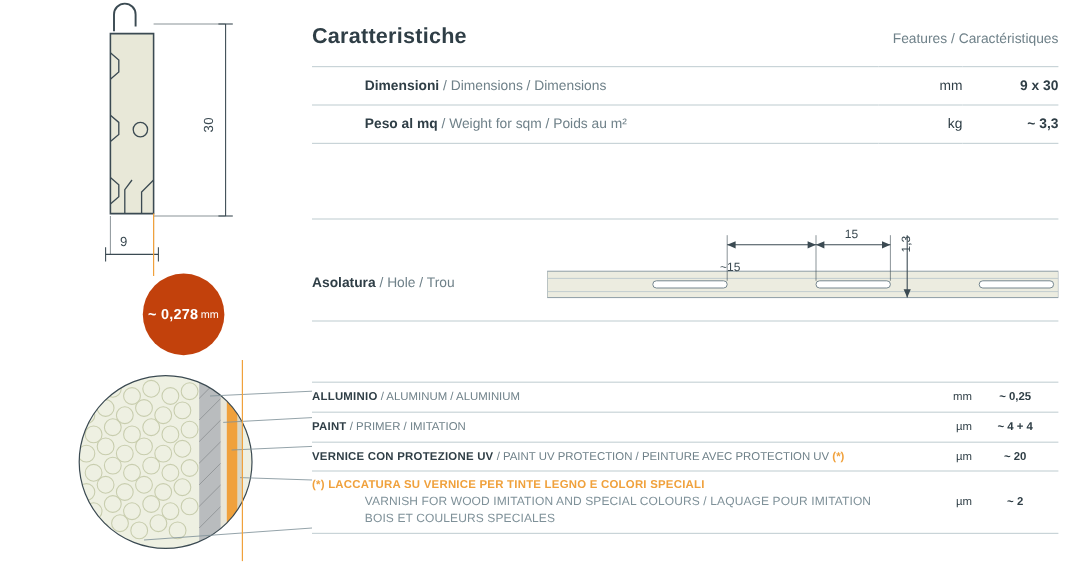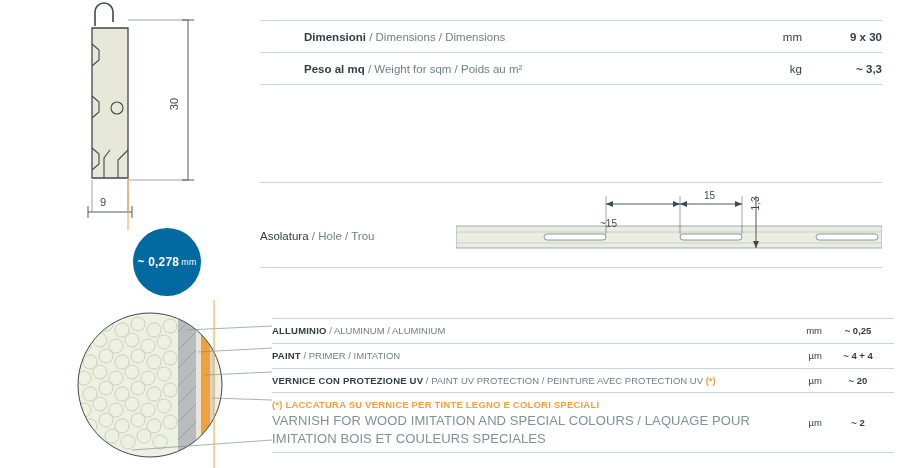--- a/index.html
+++ b/index.html
@@ -31,24 +31,24 @@
   }
   #label-30 {
     left: 168px; top: 98px;
     transform: rotate(-90deg);
     transform-origin: center center;
   }
   #label-9 { left: 100px; top: 196px; }
 
   #thickness-bubble {
     position: absolute;
-    left: 133px; top: 228px;
+    left: 119px; top: 228px;
     width: 68px; height: 68px;
     border-radius: 50%;
-    background: #0369a1;
+    background: #c2410c;
     color: #ffffff;
     display: flex;
     align-items: center;
     justify-content: center;
     font-size: 12px;
     font-weight: bold;
     letter-spacing: .2px;
     text-align: right;
   }
   #thickness-bubble .unit { font-weight: normal; font-size: 9px; margin-left: 2px; }
@@ -99,34 +99,34 @@
     left: 260px; top: 182px;
     width: 622px; height: 86px;
   }
   #hole-label {
     position: absolute;
     left: 0; top: 48px;
     font-size: 11.5px;
     color: #6f8189;
     white-space: nowrap;
   }
-  #hole-label b { color: #2f3e46; font-weight: normal; }
+  #hole-label b { color: #2f3e46; font-weight: bold; }
   #hole-sep-top, #hole-sep-bottom {
     position: absolute;
     left: 0; width: 622px;
     height: 1px; background: #c9d4d8;
   }
   #hole-sep-top { top: 0; }
   #hole-sep-bottom { top: 85px; }
   #hole-svg { position: absolute; left: 196px; top: 0px; }
 
   
   #layers-section {
     position: absolute;
-    left: 12px; top: 300px;
+    left: 0; top: 300px;
     width: 788px; height: 168px;
   }
   #layers-svg { position: absolute; left: 60px; top: 0; }
 
   table.layers {
     position: absolute;
     left: 260px; top: 18px;
     width: 622px;
     border-collapse: collapse;
     table-layout: fixed;
@@ -134,21 +134,21 @@
   table.layers td {
     border-top: 1px solid #c9d4d8;
     padding: 6px 0 5px 0;
     font-size: 9.5px;
     vertical-align: middle;
     line-height: 1.35;
   }
   table.layers tr:last-child td { border-bottom: 1px solid #c9d4d8; }
   .l-name { color: #6f8189; }
   .l-name b { color: #2f3e46; font-weight: bold; letter-spacing: .2px; }
-  .l-sub { display: block; color: #7f9199; font-size: 13px; letter-spacing: .1px; }
+  .l-sub { display: block; color: #7f9199; font-size: 10px; letter-spacing: .1px; margin-left: 44px; }
   .l-unit { width: 70px; text-align: right; color: #2f3e46; font-size: 9.5px; }
   .l-val  { width: 72px; text-align: center; color: #2f3e46; font-weight: bold; font-size: 11px; }
   .ast { color: #f0a13c; font-weight: bold; }
   .ast-name b { color: #f0a13c; }
 
   .dim-small {
     position: absolute;
     font-size: 10px;
     color: #3b4a52;
   }
@@ -188,20 +188,24 @@
   <div class="dim-label" id="label-30">30</div>
   <div class="dim-label" id="label-9">9</div>
 
   <div id="thickness-bubble">
     <span>~ 0,278</span>
     <span class="unit">mm</span>
   </div>
 </div>
 
 <div id="features-panel">
+  <div id="features-head">
+    <div id="features-title">Caratteristiche</div>
+    <div id="features-subtitle">Features / Caractéristiques</div>
+  </div>
 
   <table class="spec">
     <tbody>
       <tr>
         <td class="c-name"><b>Dimensioni</b><span> / Dimensions / Dimensions</span></td>
         <td class="c-unit">mm</td>
         <td class="c-val">9 x 30</td>
       </tr>
       <tr>
         <td class="c-name"><b>Peso al mq</b><span> / Weight for sqm / Poids au m²</span></td>

